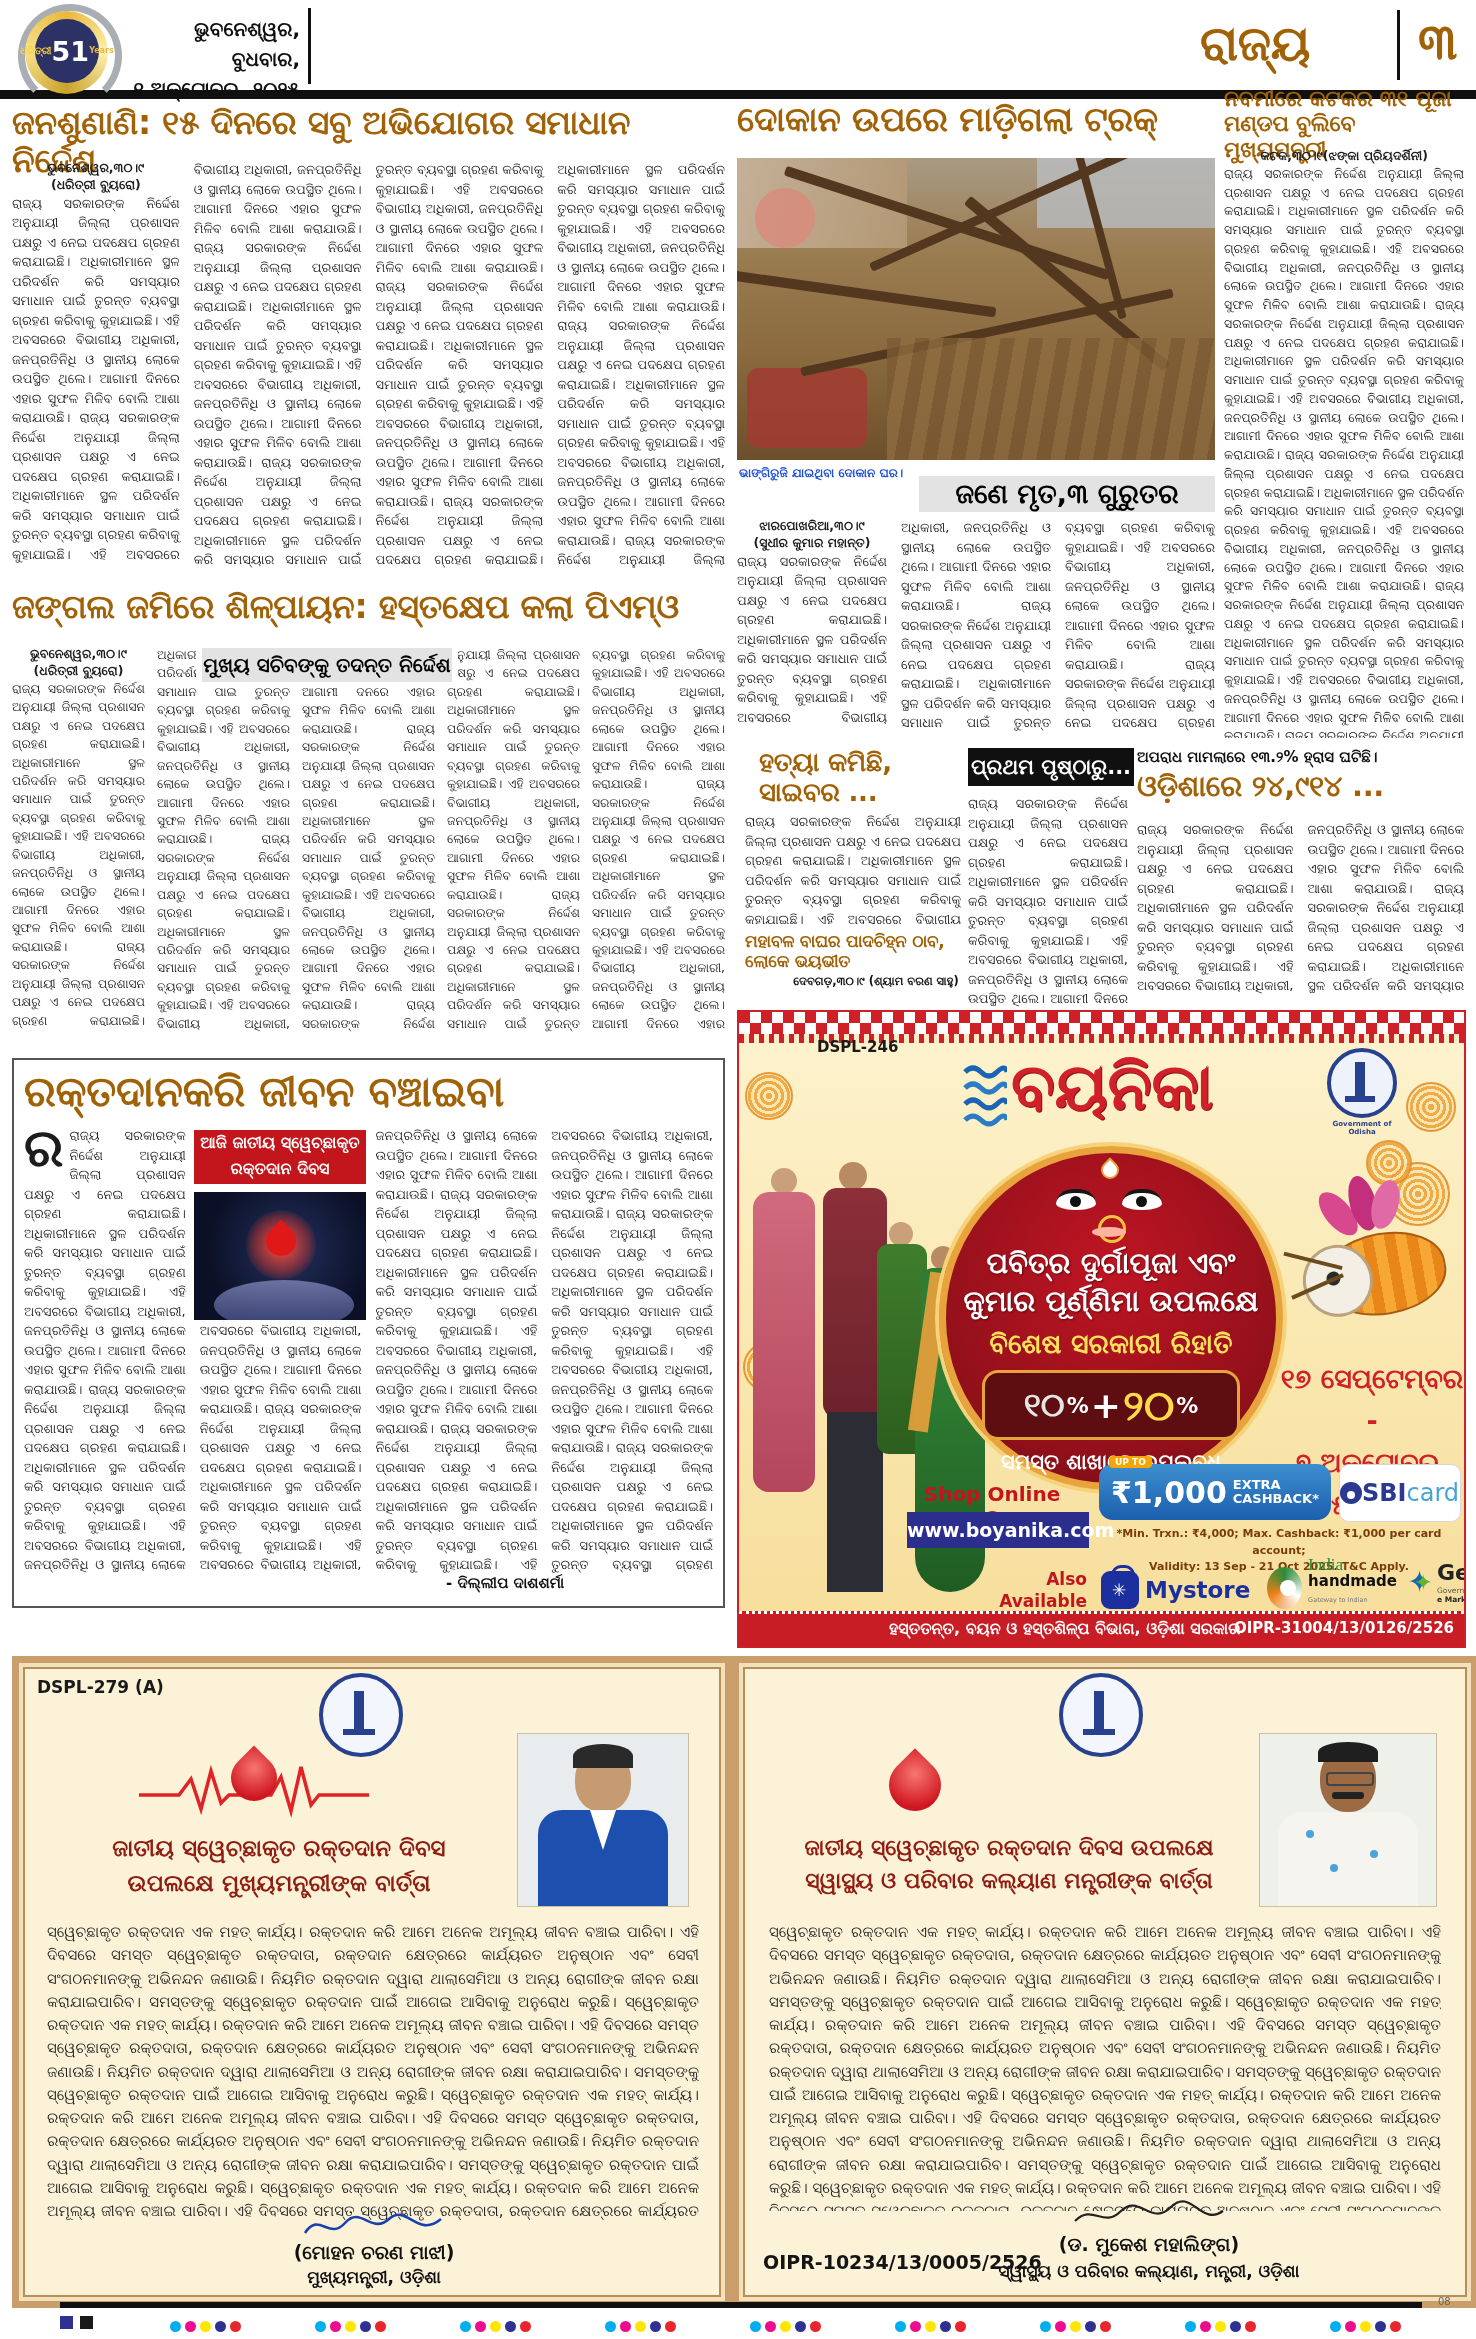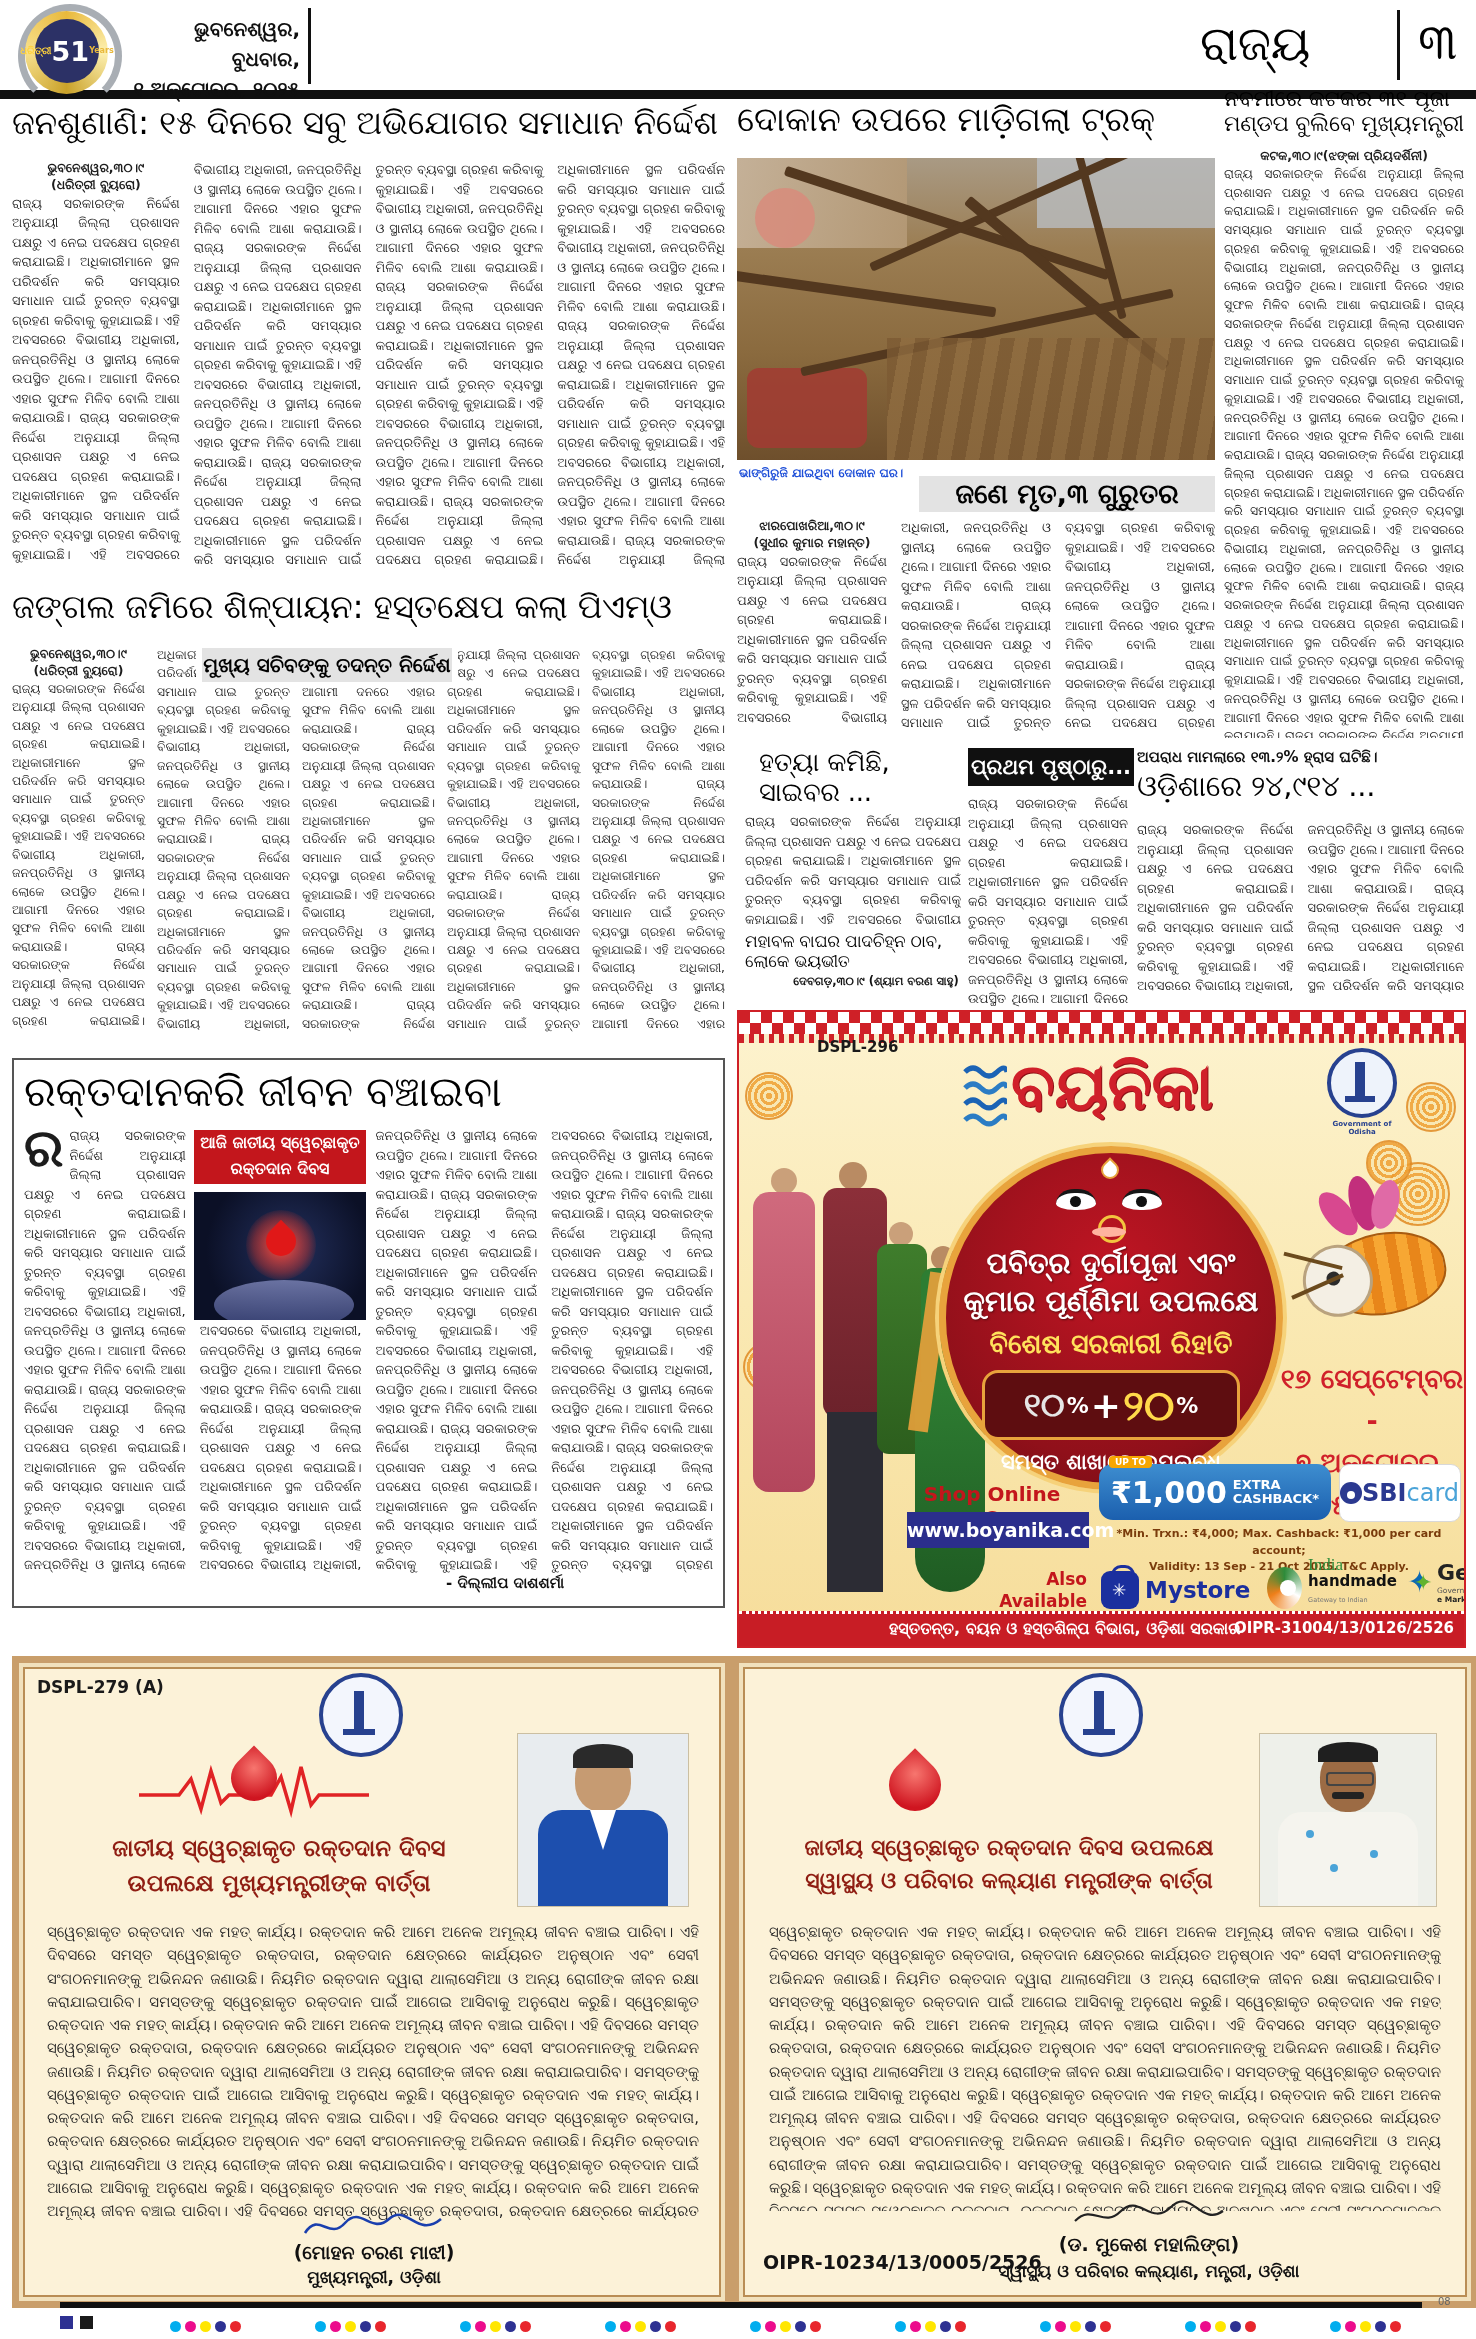--- a/index.html
+++ b/index.html
@@ -1,19 +1,19 @@
 <!DOCTYPE html>
 <html><head>
 <meta charset="utf-8">
 <style>
   html,body{margin:0;padding:0;background:#e8e8e8}
   #page{position:relative;width:1476px;height:2339px;margin:0 auto;background:#fff;
         font-family:"DejaVu Sans","Liberation Sans",sans-serif;color:#111;overflow:hidden}
   .abs{position:absolute}
-  .hl{font-weight:normal;color:#000000;line-height:1.15;letter-spacing:-.3px}
+  .hl{font-weight:bold;color:#a16207;line-height:1.15;letter-spacing:-.3px}
   .body-txt{font-size:13px;line-height:1.5;text-align:justify;color:#1c1c1c;overflow:hidden;word-break:break-word}
   .byline{display:block;text-align:center;font-weight:bold;font-size:12.5px;line-height:1.35}
   .gray-bar{background:#e3e3e3;font-weight:bold;text-align:center;color:#000}
   .black-bar{background:#101010;color:#fff;font-weight:bold;text-align:center}
   
   .logo-ring{position:absolute;border-radius:50%}
   .photo-beam{position:absolute;background:#53381f;border-radius:3px}
   
   .drop{border-radius:0 50% 50% 50%;transform:rotate(45deg)}
   
@@ -153,21 +153,21 @@
     <div class="checker2"></div>
     <div class="fringe"></div>
 
     <div class="rangoli" style="left:6px;top:60px;width:44px;height:44px"></div>
     <div class="rangoli" style="left:14px;top:190px;width:58px;height:58px"></div>
     <div class="rangoli" style="left:4px;top:330px;width:46px;height:46px"></div>
     <div class="rangoli" style="right:8px;top:70px;width:46px;height:46px"></div>
     <div class="rangoli" style="right:14px;top:150px;width:60px;height:60px"></div>
     <div class="rangoli" style="right:52px;top:128px;width:42px;height:42px"></div>
 
-    <div class="abs" style="left:78px;top:26px;font-size:15px;font-weight:bold;color:#1a1a1a">DSPL-296</div>
+    <div class="abs" style="left:78px;top:26px;font-size:15px;font-weight:bold;color:#1a1a1a">DSPL-246</div>
 
     <svg class="abs" style="left:222px;top:52px" width="46" height="74" viewBox="0 0 46 74">
       <path d="M4 8 q8 -8 16 0 t16 0 t10 0" stroke="#1b63b5" stroke-width="5" fill="none"></path>
       <path d="M4 24 q8 -8 16 0 t16 0 t10 0" stroke="#2b7cc4" stroke-width="5" fill="none"></path>
       <path d="M4 40 q8 -8 16 0 t16 0 t10 0" stroke="#1b63b5" stroke-width="5" fill="none"></path>
       <path d="M4 56 q8 -8 16 0 t16 0 t10 0" stroke="#2b7cc4" stroke-width="5" fill="none"></path>
     </svg>
     <div class="abs" style="left:272px;top:38px;font-size:64px;font-weight:bold;color:#d0202a;text-shadow:1px 1px 0 #8f1116">ବୟନିକା</div>
     <div class="abs" style="left:588px;top:36px;width:70px;height:88px;text-align:center">
       <div style="width:62px;height:62px;margin:0 auto;border-radius:50%;border:4px solid #27418f;background:#eef3fb;position:relative">

